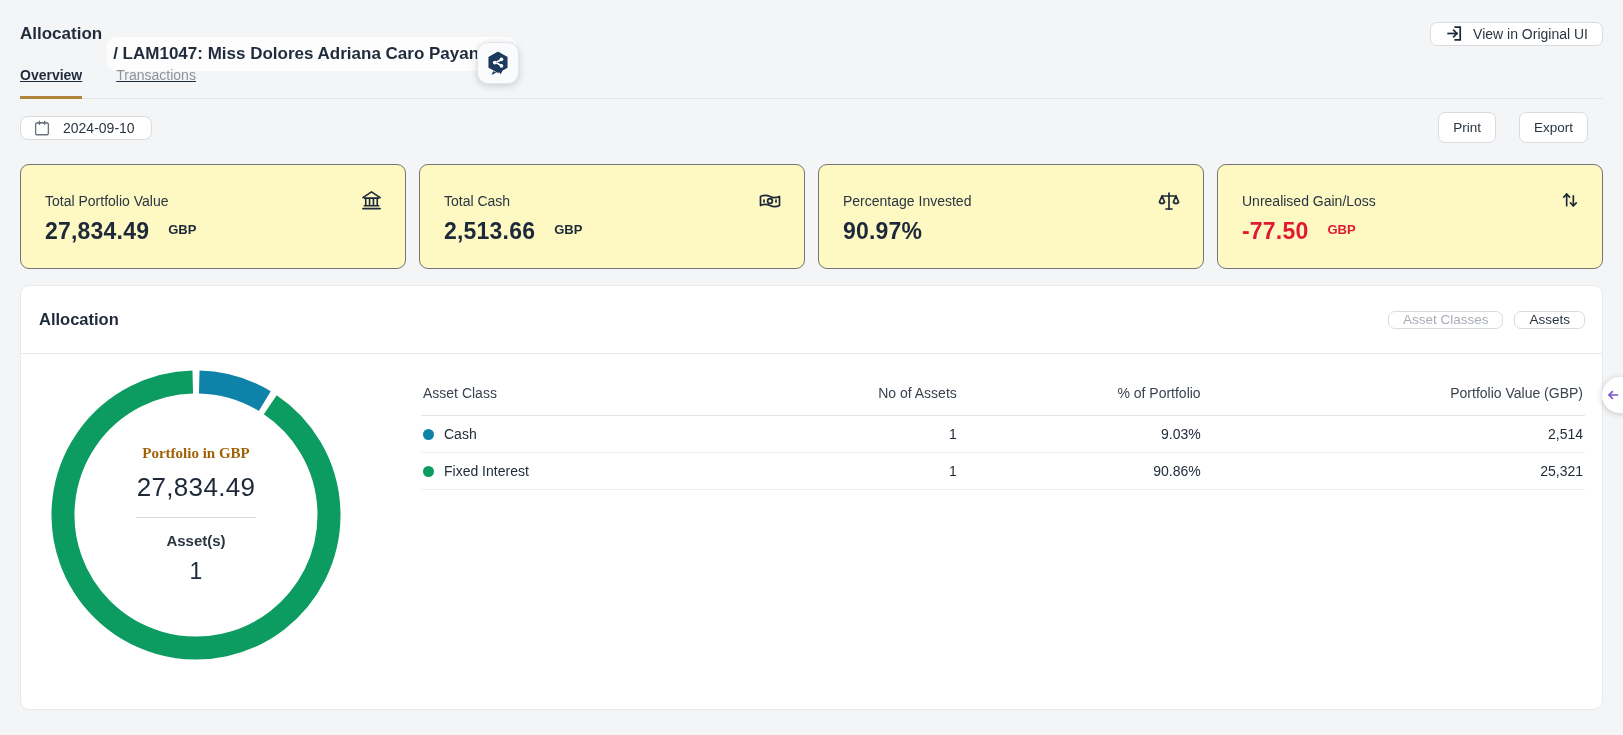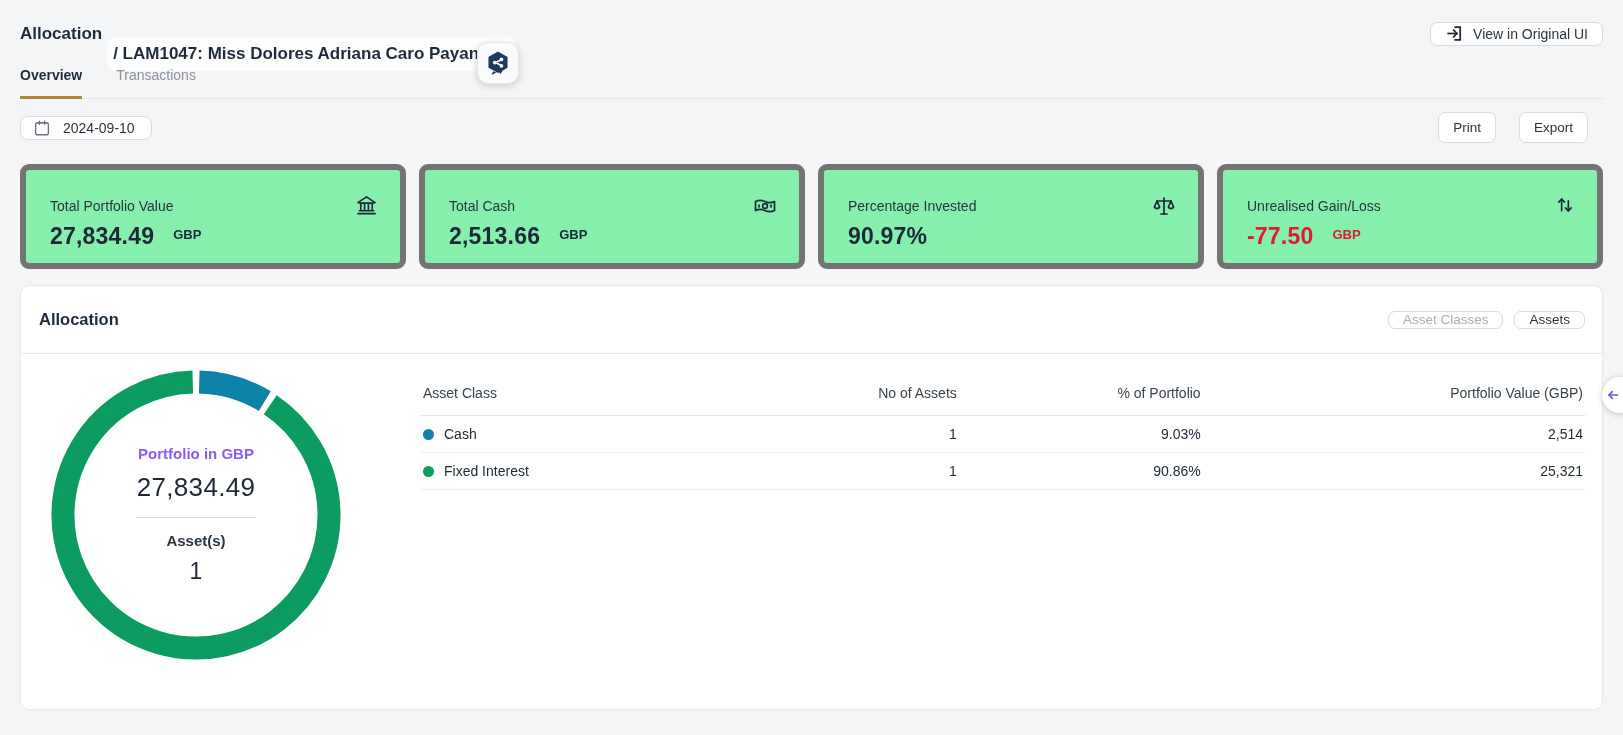--- a/index.html
+++ b/index.html
@@ -19,54 +19,54 @@
   .breadcrumb-pill { display:flex; align-items:center; background:#fdfdfe; border-radius:9px; padding:7px 10px 7px 6px; margin-left:5px; gap:10px; cursor:pointer;margin-top:40px; }
   .btn {
     display:inline-flex; align-items:center; gap:9px;
     background:#fff; border:1px solid #d9dcdf; border-radius:7px;
     font-family:"Liberation Sans", sans-serif;
     font-size:13.5px; color:#2a3542; padding:0 14px; height:31px; cursor:pointer;
   }
   .btn-view { height:24px; font-size:14px; }
 
   
-  .tabs-row { display:flex; gap:34px; margin-top:7px; position:relative; }
+  .tabs-row { display:flex; gap:34px; margin-top:7px; position:relative;text-decoration:underline; }
   .tab { font-size:14px; padding:8px 0 13px 0; cursor:pointer; color:#8d939c; }
   .tab.active { color:#1f2b3c; font-weight:600; border-bottom:3px solid #b1843c; }
   .tabs-divider { height:1px; background:#e4e6e9; margin-top:-1px; }
 
   
   .toolbar-row { display:flex; justify-content:space-between; align-items:center; margin-top:13px; }
   .date-field { display:flex; align-items:center; gap:12px; background:#fff; border:1px solid #d9dcdf; border-radius:8px; height:24px; padding:0 16px 0 12px; font-size:14px; color:#2a3542; cursor:pointer; }
   .toolbar-actions { display:flex; gap:23px; margin-right:15px; }
 
   
   .cards-row { display:flex; gap:13px; margin-top:21px; }
-  .stat-card { flex:1; background:#86efac; border:6px solid #737373; border-radius:9px; height:105px; padding:28px 24px 0 24px; position:relative; }
+  .stat-card { flex:1; background:#fef9c3; border:1px solid #737373; border-radius:9px; height:105px; padding:28px 24px 0 24px; position:relative; }
   .stat-label { font-size:14px; color:#2a3542; }
   .stat-value-row { display:flex; align-items:flex-start; margin-top:9px; }
   .stat-value { font-size:23px; font-weight:600; color:#1d2939; letter-spacing:.2px; }
   .stat-unit { font-size:13px; font-weight:700; color:#1d2939; margin-left:19px; margin-top:4px; }
   .stat-card.negative .stat-value, .stat-card.negative .stat-unit { color:#e01a33; }
   .stat-icon { position:absolute; top:24px; right:22px; }
 
   
   .panel { background:#fff; border:1px solid #e7e9eb; border-radius:9px; margin-top:16px; height:425px; }
   .panel-header { display:flex; justify-content:space-between; align-items:center; padding:0 17px 0 18px; height:67px; }
   .panel-title { font-size:16.5px; font-weight:700; color:#1f2b3c; }
   .toggle-group { display:flex; gap:11px; }
   .toggle-btn { height:18px; }
   .toggle-btn.dimmed { color:#a8aeb7; }
   .toggle-btn.current { color:#2a3542; }
   .panel-divider { height:1px; background:#e7e9eb; }
   .panel-content { display:flex; padding:16px 17px 0 18px; }
 
   .donut-wrap { width:290px; height:290px; margin-left:12px; position:relative; flex:none; }
   .donut-center { position:absolute; inset:0; display:flex; flex-direction:column; align-items:center; justify-content:center; text-align:center; }
-  .donut-center .dc-title { font-size:15px; font-weight:700; color:#8b5cf6; }
+  .donut-center .dc-title { font-size:15px; font-weight:700; color:#a16207;font-family:Liberation Serif, serif; }
   .donut-center .dc-value { font-size:26px; font-weight:500; color:#1d2939; margin-top:10px; letter-spacing:.3px; }
   .donut-center .dc-rule { width:120px; height:1px; background:#d8dbde; margin:14px 0; }
   .donut-center .dc-sub { font-size:15px; font-weight:700; color:#2a3542; }
   .donut-center .dc-count { font-size:23px; font-weight:500; color:#1d2939; margin-top:9px; }
 
   .table-wrap { flex:1; margin-left:80px; }
   table { width:100%; border-collapse:collapse; }
   th { font-size:14px; font-weight:400; color:#39434f; text-align:right; padding:15px 2px 14px 2px; border-bottom:1px solid #e2e4e7; white-space:nowrap; }
   th:first-child { text-align:left; }
   td { font-size:14px; color:#222d3a; text-align:right; padding:10px 2px; border-bottom:1px solid #edeff1; height:29px; }

